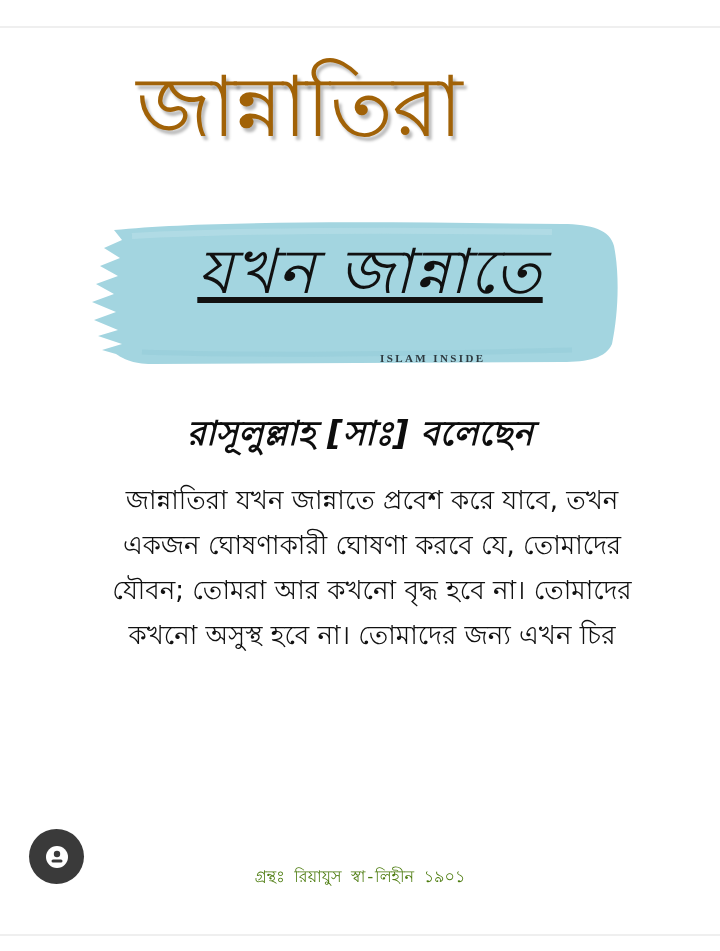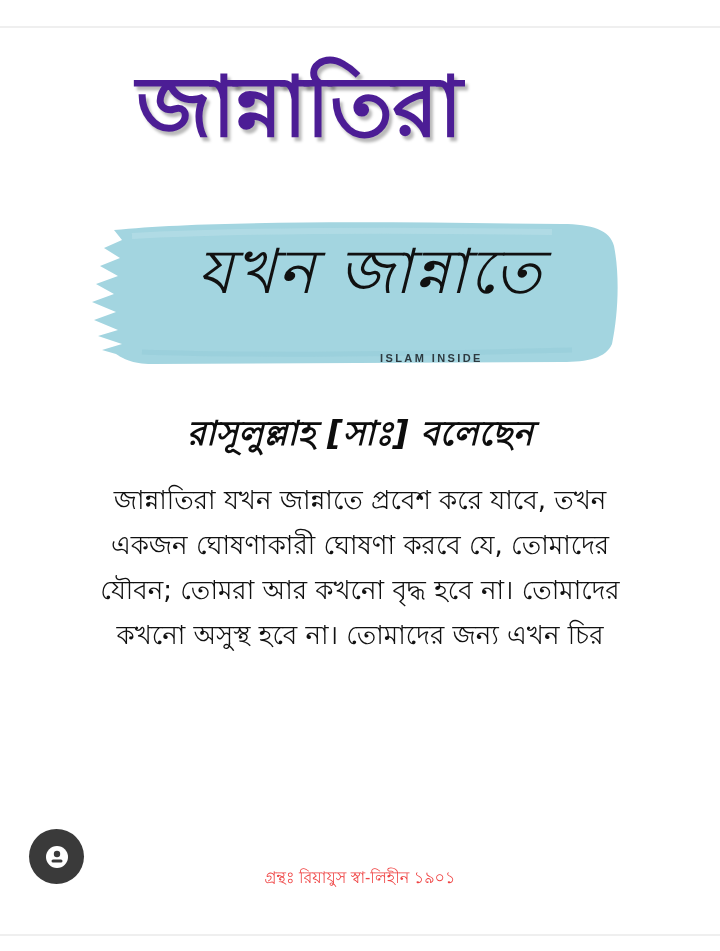--- a/index.html
+++ b/index.html
@@ -34,24 +34,24 @@
       background: #ffffff;
     }
 
     .main-title {
       position: absolute;
       left: 0;
       width: 598px;
       top: 52px;
       text-align: center;
       font-family: "DejaVu Sans", sans-serif;
-      font-weight: bold;
+      font-weight: normal;
       font-size: 84px;
       line-height: 110px;
-      color: #4c1d95;
+      color: #a16207;
       text-shadow: 3px 4px 3px rgba(0,0,0,0.28);
       letter-spacing: -1px;
     }
 
     .brush {
       position: absolute;
       left: 92px;
       top: 216px;
       width: 532px;
       height: 150px;
@@ -63,26 +63,27 @@
       left: 140px;
       top: 222px;
       width: 460px;
       text-align: center;
       font-family: "DejaVu Serif", serif;
       font-style: italic;
       font-size: 62px;
       line-height: 100px;
       color: #111111;
       letter-spacing: 2px;
+      text-decoration: underline;
     }
     .brand {
       position: absolute;
       left: 380px;
       top: 352px;
-      font-family: Liberation Sans, sans-serif;
+      font-family: Liberation Serif, serif;
       font-size: 11px;
       letter-spacing: 2.4px;
       color: #2d3a40;
       font-weight: bold;
     }
 
     .subtitle {
       position: absolute;
       left: 0;
       width: 720px;
@@ -91,44 +92,44 @@
       font-family: "DejaVu Sans", sans-serif;
       font-weight: bold;
       font-size: 34px;
       line-height: 50px;
       color: #0d0d0d;
       font-style: italic;
     }
 
     .body-text {
       position: absolute;
-      left: 40px;
+      left: 52px;
       width: 640px;
       top: 478px;
       text-align: center;
       font-family: "DejaVu Sans", sans-serif;
       font-size: 26px;
       color: #111111;
     }
     .body-text .line {
       height: 45px;
       line-height: 45px;
       white-space: nowrap;
     }
 
     .source {
       position: absolute;
       left: 0;
       width: 720px;
       top: 866px;
       text-align: center;
-      font-family: Liberation Sans, sans-serif;
+      font-family: Liberation Mono, monospace;
       font-size: 16px;
       line-height: 24px;
-      color: #ef4444;
+      color: #4d7c0f;
     }
 
     .avatar-btn {
       position: absolute;
       left: 29px;
       top: 829px;
       width: 55px;
       height: 55px;
       border-radius: 50%;
       background: #3a3a3a;

